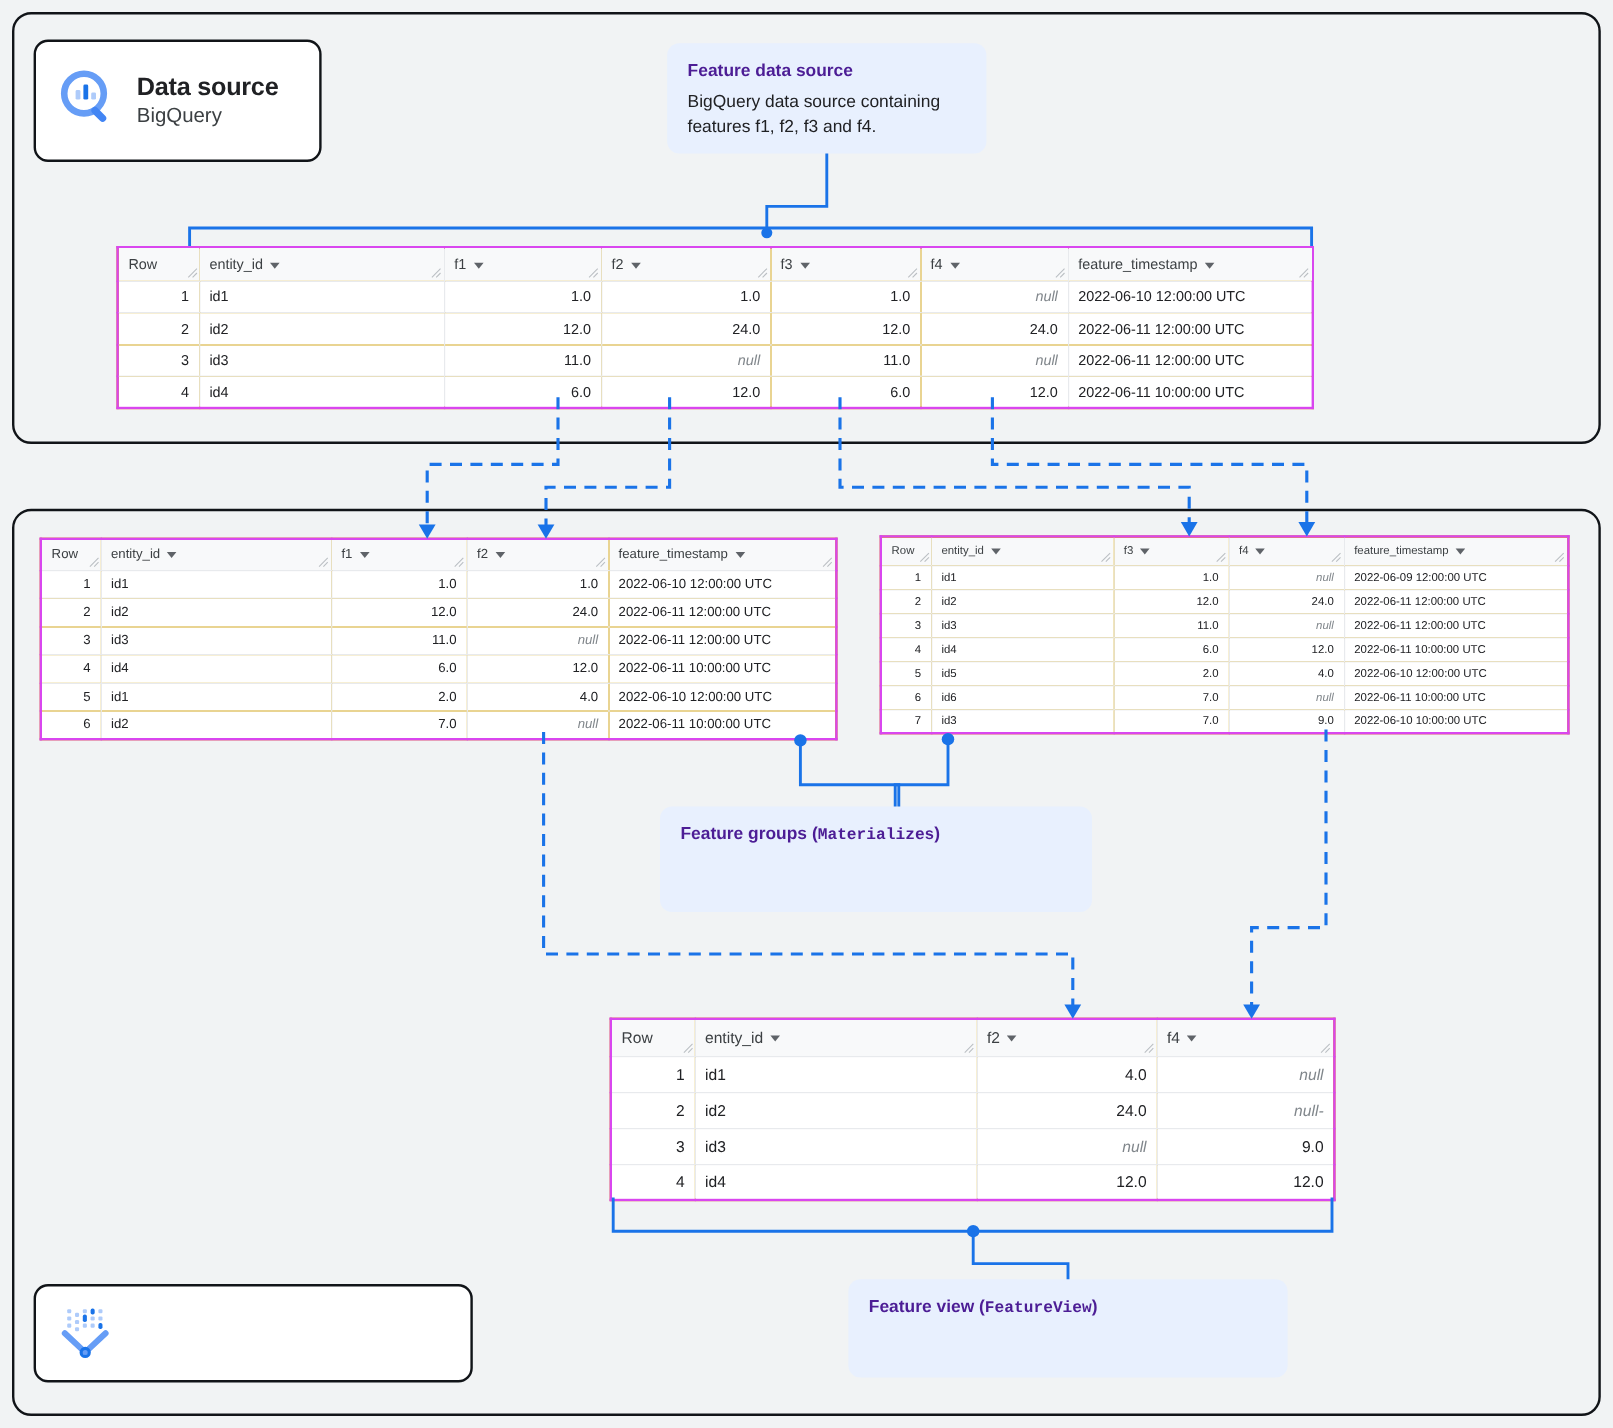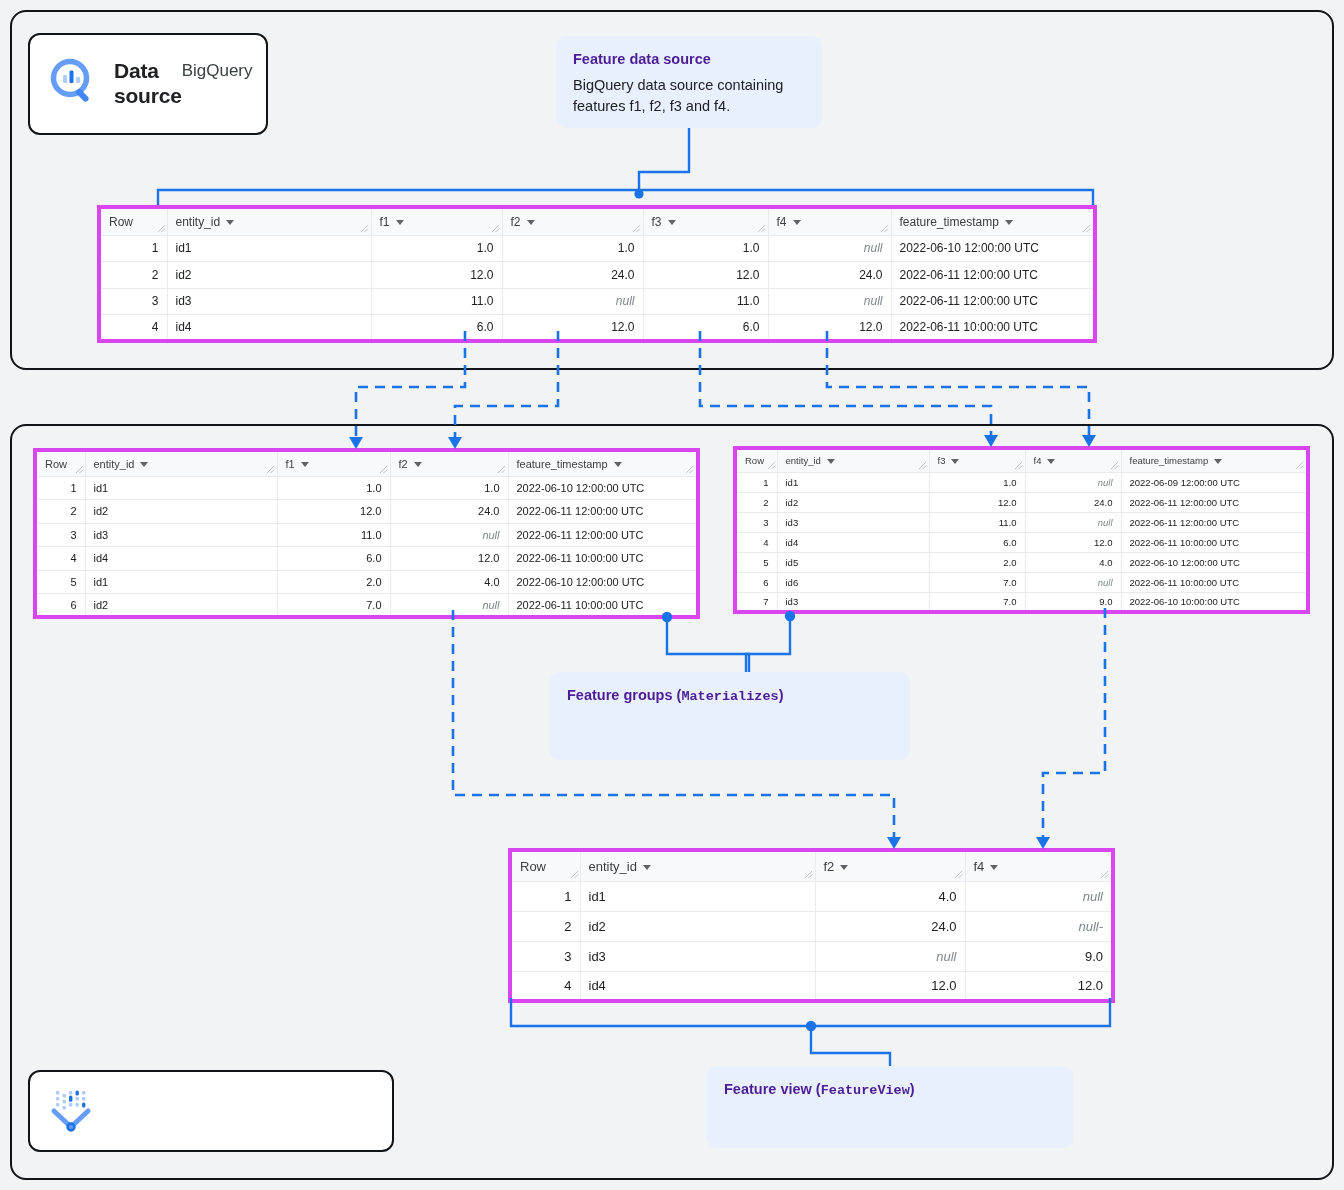--- a/index.html
+++ b/index.html
@@ -30,21 +30,21 @@
     background:#ffffff;
     border:2px solid #111418;
     border-radius:12px;
     box-sizing:border-box;
     display:flex;align-items:center;
     padding:0 18px;
     gap:16px;
   }
   #badge-bigquery{left:28px;top:33px;width:240px;height:102px;}
   #badge-featurestore{left:28px;top:1070px;width:366px;height:82px;}
-  .badge-text{display:flex;flex-direction:row;justify-content:center;line-height:1.18;}
+  .badge-text{display:flex;flex-direction:column;justify-content:center;line-height:1.18;}
   .badge-title{font-size:21px;font-weight:bold;letter-spacing:-0.2px;color:#202124;}
   .badge-sub{font-size:17px;color:#3c4043;margin-top:2px;}
   .badge-icon{flex:0 0 auto;display:block;}
 
   
   .callout{
     position:absolute;
     background:#e8f0fe;
     border-radius:10px;
     box-sizing:border-box;
@@ -55,21 +55,21 @@
   .callout-body{font-size:14.5px;color:#202124;line-height:1.45;}
   .callout-body .mono{font-family:"Liberation Mono", monospace;font-size:13.5px;}
   #callout-feature-data-source{left:556px;top:36px;width:266px;height:92px;}
   #callout-feature-groups{left:550px;top:672px;width:360px;height:88px;}
   #callout-feature-view{left:707px;top:1066px;width:366px;height:82px;}
 
   
   .tbl{
     position:absolute;
     background:#eab308;
-    border:4px solid #d946ef;
+    border:2px solid #d946ef;
     box-sizing:border-box;
     border-collapse:collapse;
     font-size:12px;
     color:#202124;
     table-layout:fixed;
   }
   .tbl td,.tbl th{
     border-right:1px solid #e8eaed;
     border-bottom:1px solid #e8eaed;
     box-sizing:border-box;

